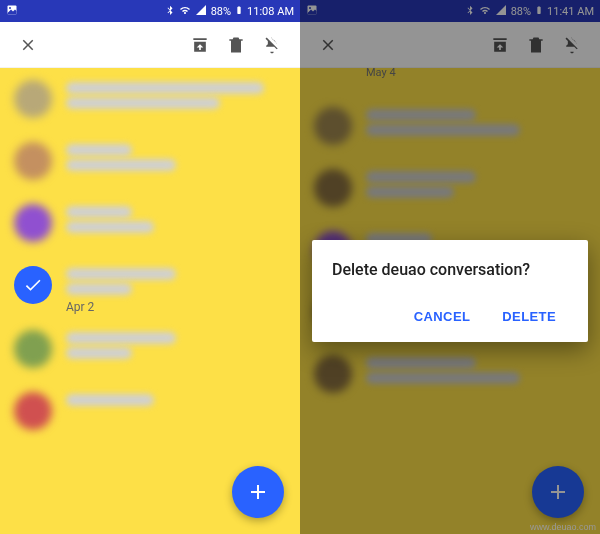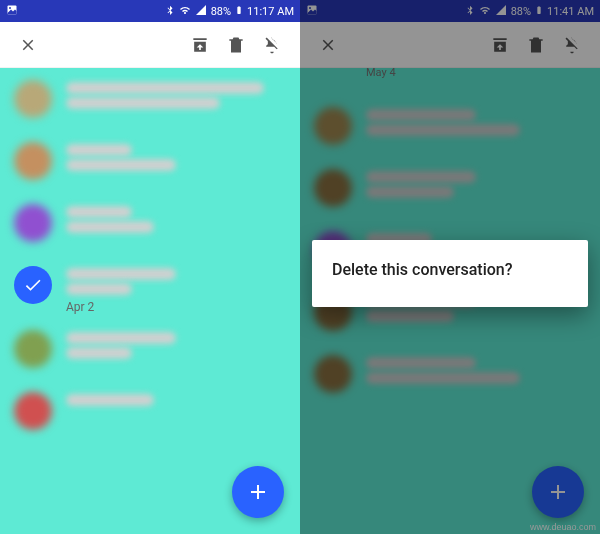--- a/index.html
+++ b/index.html
@@ -12,21 +12,21 @@
     position: relative;
   }
   .screens {
     display: flex;
     width: 600px;
     height: 534px;
   }
   .phone {
     width: 300px;
     height: 534px;
-    background: #5eead4;
+    background: #fde047;
     position: relative;
     overflow: hidden;
   }
   .status-bar {
     height: 22px;
     background: #2838b8;
     color: #fff;
     display: flex;
     align-items: center;
     justify-content: space-between;
@@ -220,21 +220,21 @@
           <svg viewBox="0 0 24 24" width="12" height="12" fill="#fff">
               <path d="M2 22h20V2L2 22z"></path>
             </svg>
         </span>
         <span>88%</span>
         <span>
           <svg viewBox="0 0 24 24" width="8" height="12" fill="#fff">
               <path d="M15 2h-2V0h-2v2H9C8 2 7 3 7 4v18c0 1 1 2 2 2h6c1 0 2-1 2-2V4c0-1-1-2-2-2z"></path>
             </svg>
         </span>
-        <span>11:17 AM</span>
+        <span>11:08 AM</span>
       </div>
     </div>
 
     <div class="app-bar">
       <div class="icon-btn close-btn">
         <svg viewBox="0 0 24 24">
             <path d="M19 6.4 17.6 5 12 10.6 6.4 5 5 6.4 10.6 12 5 17.6 6.4 19 12 13.4 17.6 19 19 17.6 13.4 12z"></path>
           </svg>
       </div>
       <div class="spacer"></div>
@@ -413,20 +413,24 @@
     </div>
 
     <div class="fab">
       <svg viewBox="0 0 24 24">
           <path d="M19 13h-6v6h-2v-6H5v-2h6V5h2v6h6v2z"></path>
         </svg>
     </div>
 
     <div class="overlay">
       <div class="dialog">
-        <div class="dialog-title">Delete this conversation?</div>
+        <div class="dialog-title">Delete deuao conversation?</div>
+        <div class="dialog-actions">
+          <button class="dialog-btn">Cancel</button>
+          <button class="dialog-btn">Delete</button>
+        </div>
       </div>
     </div>
   </div>
 
 </div>
 
 <div class="watermark">www.deuao.com</div>
 
 </body></html>

